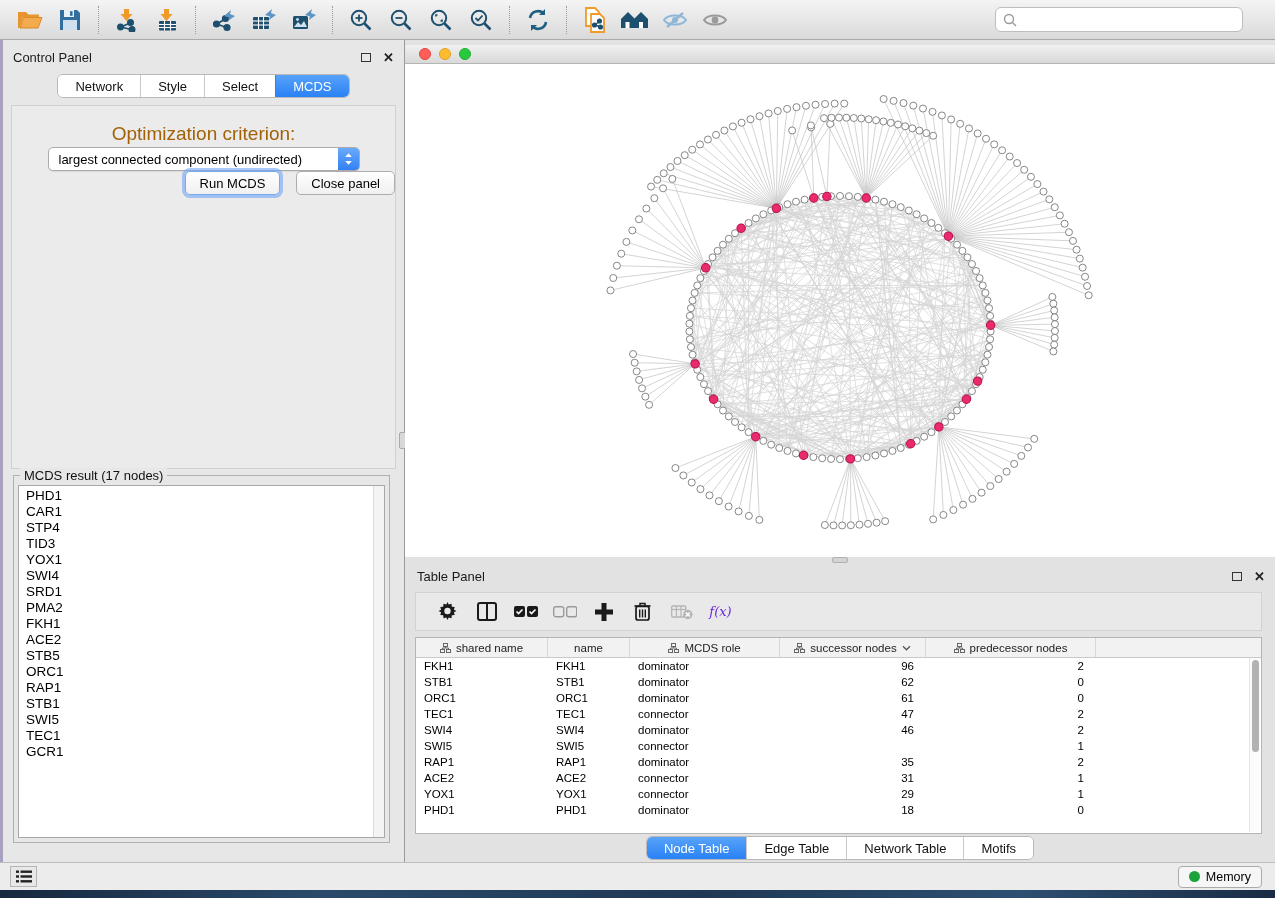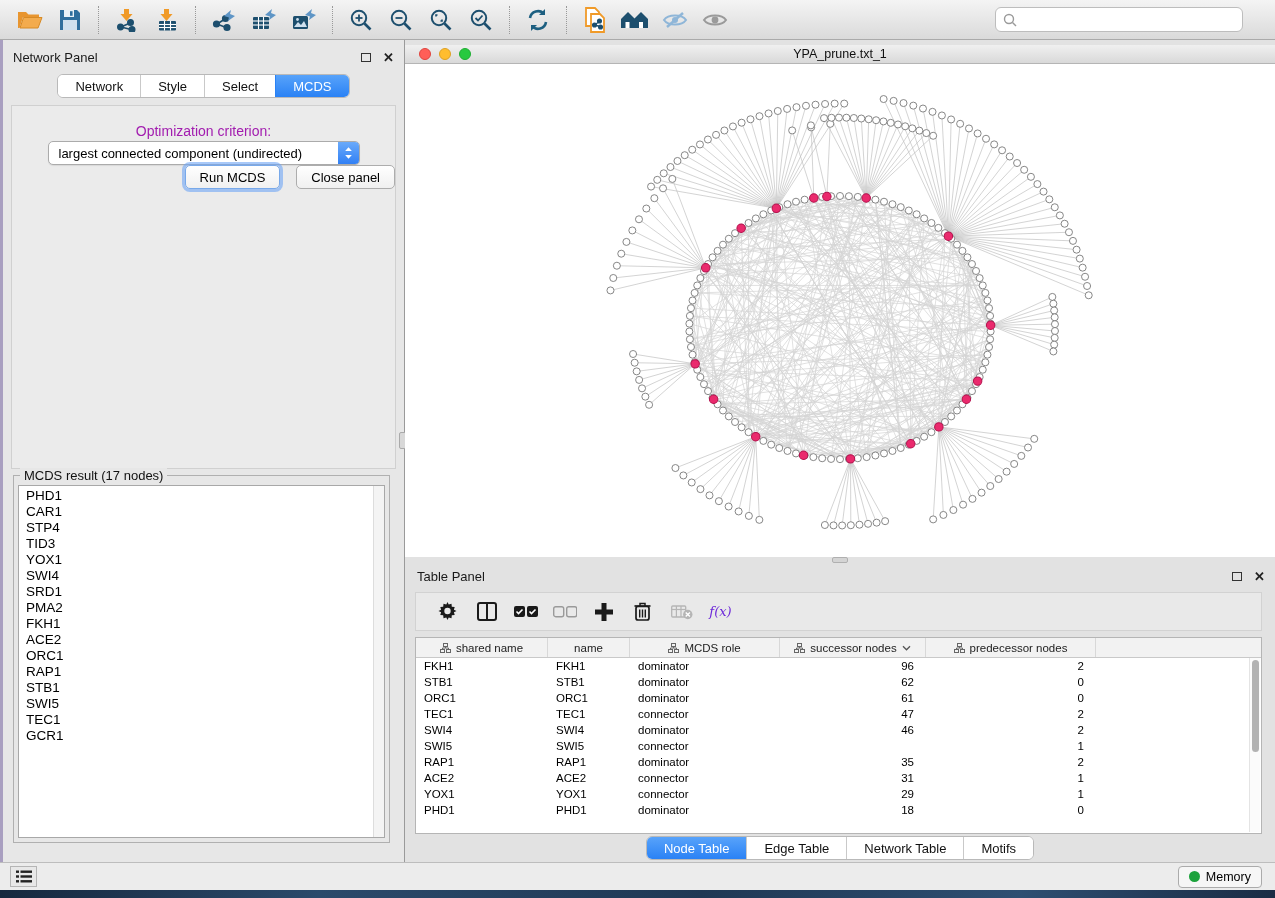--- a/index.html
+++ b/index.html
@@ -25,21 +25,21 @@
   .ph-controls { margin-left:auto; display:flex; align-items:center; gap:12px; }
   .float-box { width:10px; height:9px; border:1.6px solid #333; display:inline-block; }
   .close-x { font-size:13px; font-weight:bold; color:#222; line-height:1; }
 
   .seg-tabs { display:flex; margin:5px auto 0; border:1px solid #b9b9b9; border-radius:6px; background:#fff; overflow:hidden; height:24px; }
   .seg-tab { padding:0 17px; font-size:13px; color:#111; display:flex; align-items:center; border-left:1px solid #c9c9c9; background:#fff; }
   .seg-tab:first-child { border-left:none; }
   .seg-tab.active { background:linear-gradient(#58a3fa,#2a82f5); color:#fff; border-left-color:#2a82f5; }
 
   .cp-body { margin:7px 8px 0; height:364px; background:#ebebeb; border:1px solid #d0d0d0; text-align:center; }
-  .opt-label { font-size:14px; color:#a21caf; margin-top:17px; }
+  .opt-label { font-size:19px; color:#a16207; margin-top:17px; }
   .dropdown { margin:2px auto 0; width:312px; height:24px; background:#fff; border:1px solid #ababab; border-radius:5px; display:flex; align-items:center; overflow:hidden; box-shadow:0 1px 1px rgba(0,0,0,.08); }
   .dropdown .dd-text { flex:1; font-size:13px; text-align:left; padding-left:10px; color:#000; white-space:nowrap; }
   .dd-cap { width:21px; height:24px; background:linear-gradient(#6cacfb,#2f7ef4); display:flex; align-items:center; justify-content:center; }
   .btn-row { display:flex; justify-content:flex-end; gap:16px; }
   .mac-btn { height:24px; padding:0 14px; background:linear-gradient(#fff,#f0f0f0); border:1px solid #adadad; border-radius:5px; font-size:13px; color:#000; font-family:"Liberation Sans",sans-serif; }
   .mac-btn.focused { box-shadow:0 0 0 3px rgba(110,165,245,.6); border-color:#78a9ea; }
 
   .mcds-fieldset { margin:6px 14px 0 10px; height:368px; border:1px solid #b0b0b0; position:relative; }
   .mcds-legend { position:absolute; top:-8px; left:6px; background:#e7e7e7; padding:0 4px; font-size:13px; color:#111; }
   .mcds-list { position:absolute; top:9px; left:4px; right:4px; bottom:4px; background:#fff; border:1px solid #a8a8a8; overflow:hidden; display:flex; }
@@ -243,21 +243,21 @@
           <line x1="9.5" y1="9.5" x2="13" y2="13" stroke="#9a9a9a" stroke-width="1.4"></line>
         </svg>
       <input type="text" placeholder="" style="">
     </div>
   </div>
 
   <div class="main">
 
     <div class="control-panel">
       <div class="panel-header">
-        <span class="panel-title">Network Panel</span>
+        <span class="panel-title">Control Panel</span>
         <span class="ph-controls">
           <span class="float-box"></span>
           <span class="close-x">✕</span>
         </span>
       </div>
       <div class="seg-tabs" id="cp-tabs">
           <span class="seg-tab">Network</span>
           <span class="seg-tab">Style</span>
           <span class="seg-tab">Select</span>
           <span class="seg-tab active">MCDS</span>
@@ -285,36 +285,36 @@
               <div>PHD1</div>
               <div>CAR1</div>
               <div>STP4</div>
               <div>TID3</div>
               <div>YOX1</div>
               <div>SWI4</div>
               <div>SRD1</div>
               <div>PMA2</div>
               <div>FKH1</div>
               <div>ACE2</div>
+              <div>STB5</div>
               <div>ORC1</div>
               <div>RAP1</div>
               <div>STB1</div>
               <div>SWI5</div>
               <div>TEC1</div>
               <div>GCR1</div>
             </div>
           <div class="v-track"></div>
         </div>
       </div>
       <div class="vsplit-handle" style="left:396px;"></div>
     </div>
 
     <div class="right-col">
       <div class="net-titlebar">
-        <span class="net-title">YPA_prune.txt_1</span>
         <span class="traffic">
           <span class="tl" style="background:#ff5f58;border:1px solid #e0443e;"></span>
           <span class="tl" style="background:#ffbd2e;border:1px solid #dea123;"></span>
           <span class="tl" style="background:#27c93f;border:1px solid #1eae32;"></span>
         </span>
       </div>
       <div class="net-canvas">
         <svg id="net-svg" width="100%" height="100%" viewBox="0 0 866 492" preserveAspectRatio="xMidYMid slice">
             <g stroke="#8f8f8f" stroke-width="0.7" opacity="0.38">
               <line x1="290.9010469218713" y1="221.04464914396831" x2="316.5214205922937" y2="345.54150750920417"></line>

